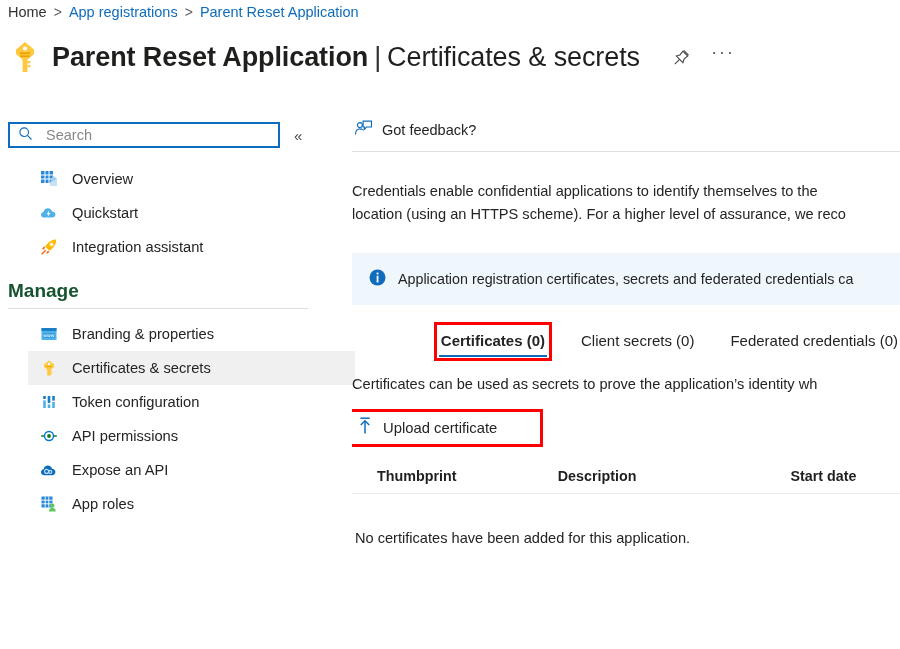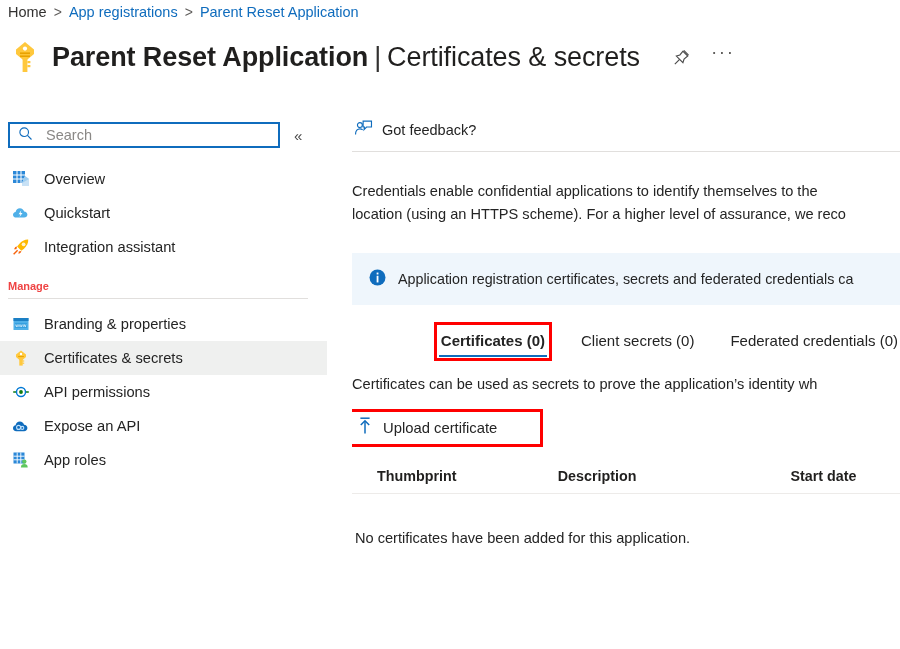--- a/index.html
+++ b/index.html
@@ -59,31 +59,31 @@
   .search-box .ph { color: #8a8886; font-size: 14.5px; }
   .collapse-btn {
     margin-left: 14px; color:#4a4a4a; font-size: 15px;
     cursor: pointer; user-select:none;
   }
 
   .nav-list { position:absolute; left:0; top: 44px; width: 340px; }
   .nav-item {
     display: flex; align-items: center;
     height: 34px; padding-left: 11px; gap: 13px;
-    cursor: pointer; width: 327px;
+    cursor: pointer; width: 327px; margin-left: 28px;
   }
   .nav-item.selected { background: #eff0ef; }
   .nav-ico { width: 20px; height: 20px; flex:none; display:flex; align-items:center; justify-content:center; }
   .nav-label { font-size: 14.7px; color: #242424; white-space: nowrap; }
 
   .nav-group {
     margin-top: 16px; padding-left: 8px; width: 310px;
   }
   .nav-group-title {
-    font-size: 11px; font-weight: 700; color:#ef4444; padding-bottom: 6px;
+    font-size: 19px; font-weight: 700; color:#14532d; padding-bottom: 6px;
   }
   .nav-group-rule { height:1px; background:#e1dfdd; width: 300px; }
 
   
   .main { position:absolute; left: 352px; top: 112px; width: 548px; height: 537px; overflow:hidden;}
   .feedback-row {
     display: flex; align-items: center; gap: 9px;
     height: 36px; cursor: pointer; padding-left: 2px;
   }
   .feedback-label { font-size: 14.5px; color:#242424; }
@@ -250,20 +250,33 @@
               <circle cx="9" cy="5.0" r="1.2" fill="#fff"></circle>
               <rect x="6.1" y="7.1" width="5.8" height="1" fill="#e8a200"></rect>
               <rect x="7.3" y="9.6" width="3.4" height="7" fill="#ffc83d"></rect>
               <rect x="10.3" y="11.4" width="1.9" height="1.2" fill="#ffc83d"></rect>
               <rect x="10.3" y="13.6" width="1.9" height="1.2" fill="#ffc83d"></rect>
             </svg>
           </span>
           <span class="nav-label">Certificates &amp; secrets</span>
         </div>
 
+        <div class="nav-item">
+          <span class="nav-ico">
+            <svg width="18" height="18" viewBox="0 0 18 18">
+              <rect x="3.2" y="3" width="2.6" height="3" fill="#1b7fc4"></rect>
+              <rect x="3.2" y="7.4" width="2.6" height="7.6" fill="#50b0e8"></rect>
+              <rect x="7.7" y="3" width="2.6" height="7" fill="#1b7fc4"></rect>
+              <rect x="7.7" y="11.4" width="2.6" height="3.6" fill="#50b0e8"></rect>
+              <rect x="12.2" y="3" width="2.6" height="4.6" fill="#1b7fc4"></rect>
+              <rect x="12.2" y="9" width="2.6" height="6" fill="#50b0e8"></rect>
+            </svg>
+          </span>
+          <span class="nav-label">Token configuration</span>
+        </div>
 
         <div class="nav-item">
           <span class="nav-ico">
             <svg width="18" height="18" viewBox="0 0 18 18">
               <path d="M1.2 9 H4.2 M13.8 9 H16.8" stroke="#107c10" stroke-width="1.6"></path>
               <circle cx="9" cy="9" r="4.5" fill="none" stroke="#0078d4" stroke-width="1.4"></circle>
               <circle cx="9" cy="9" r="1.9" fill="#107c10"></circle>
             </svg>
           </span>
           <span class="nav-label">API permissions</span>

